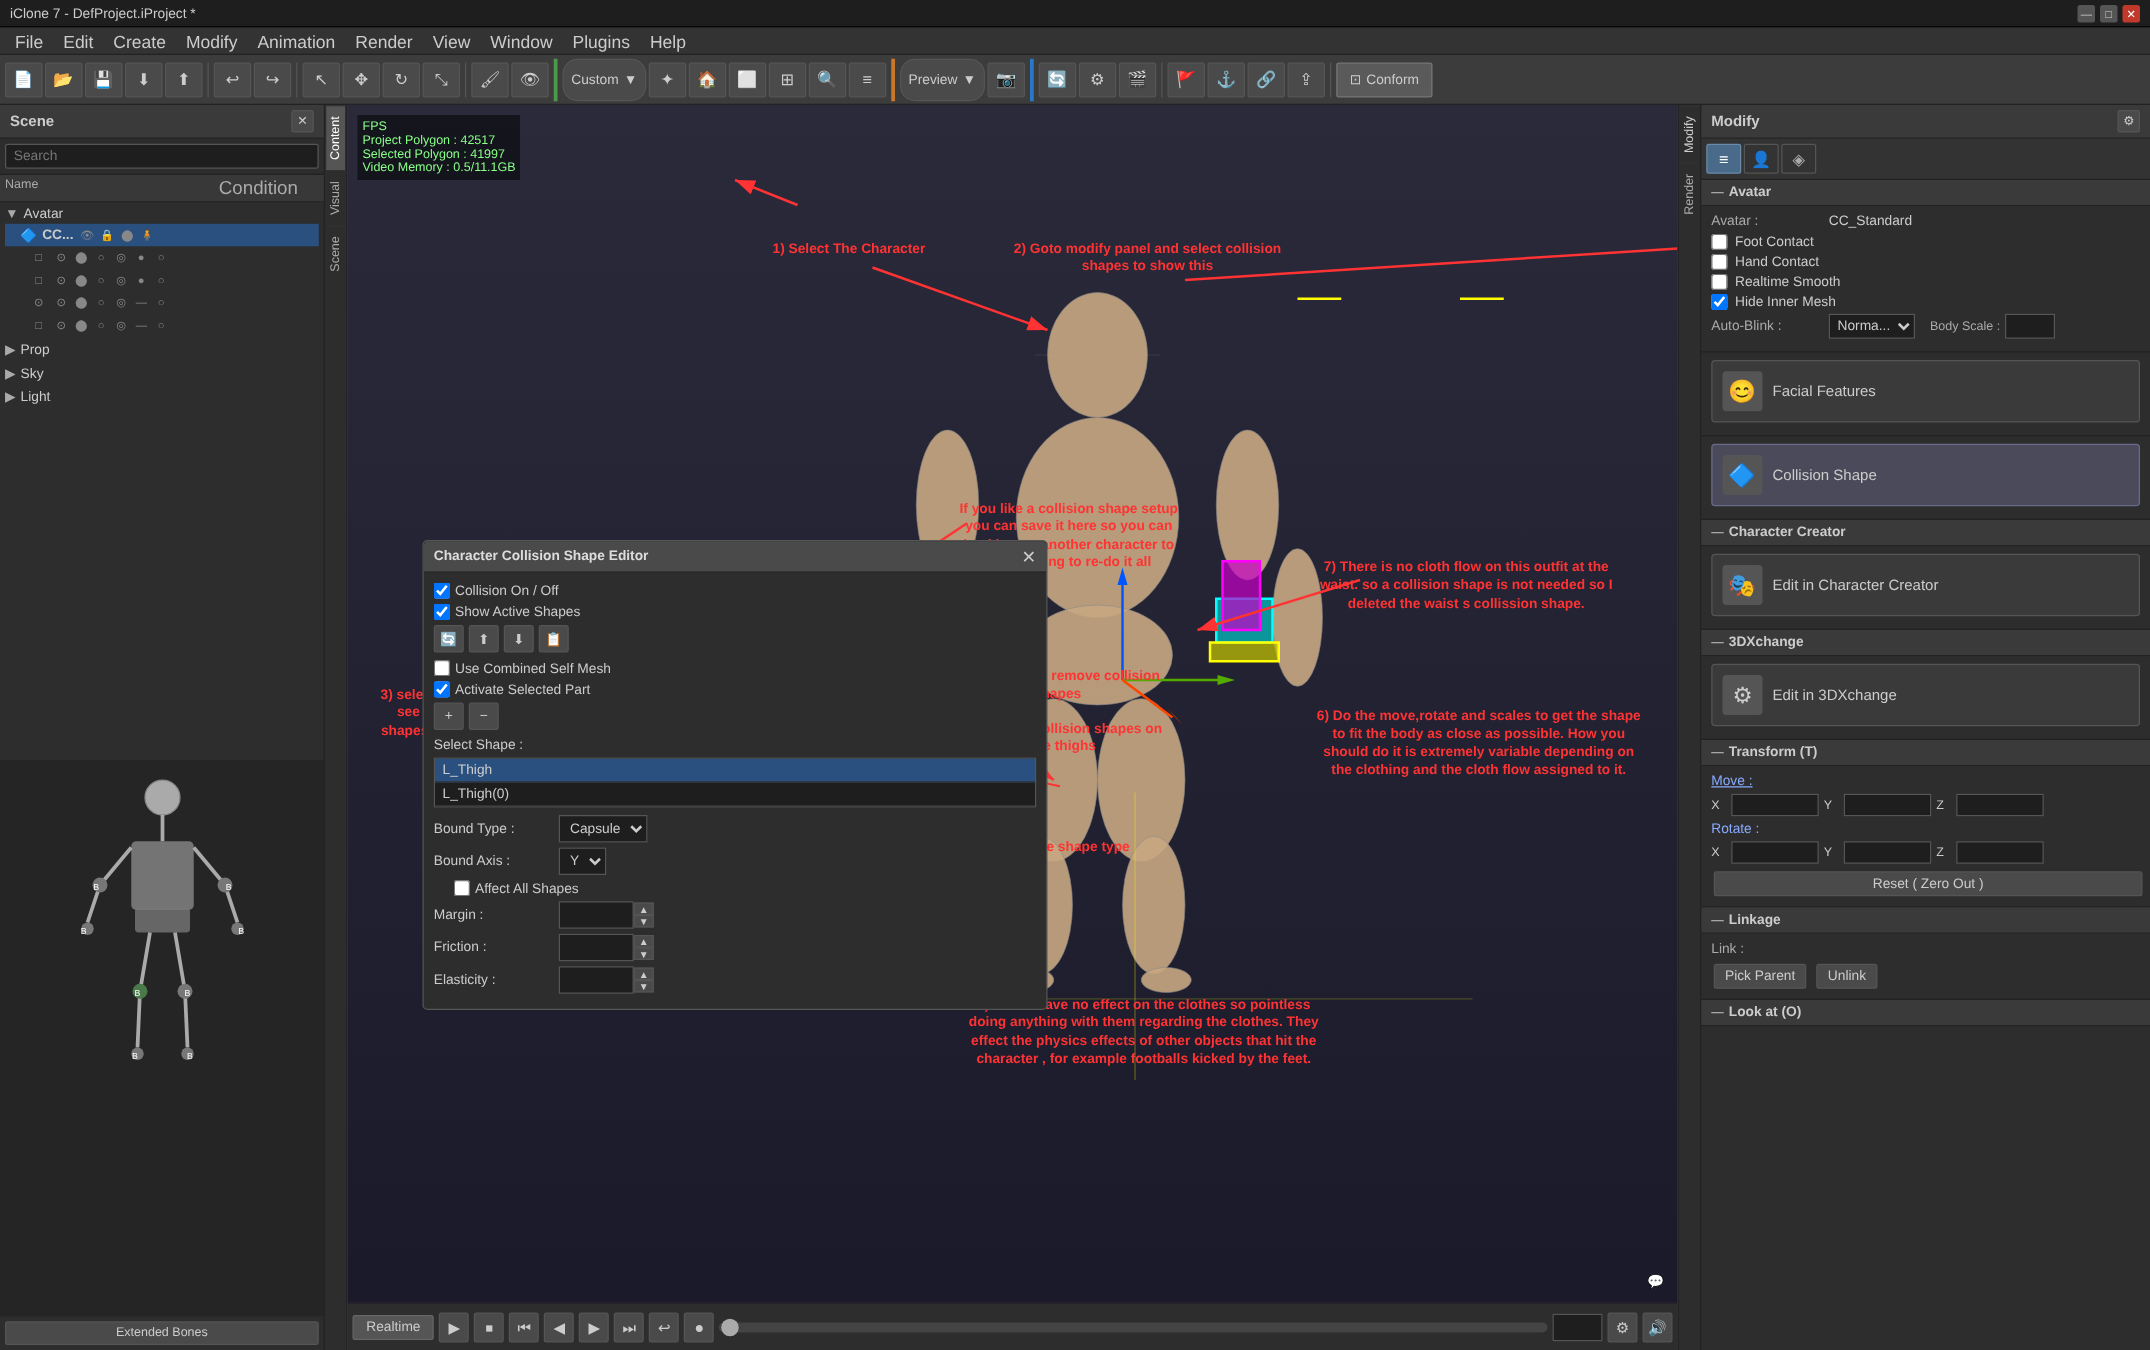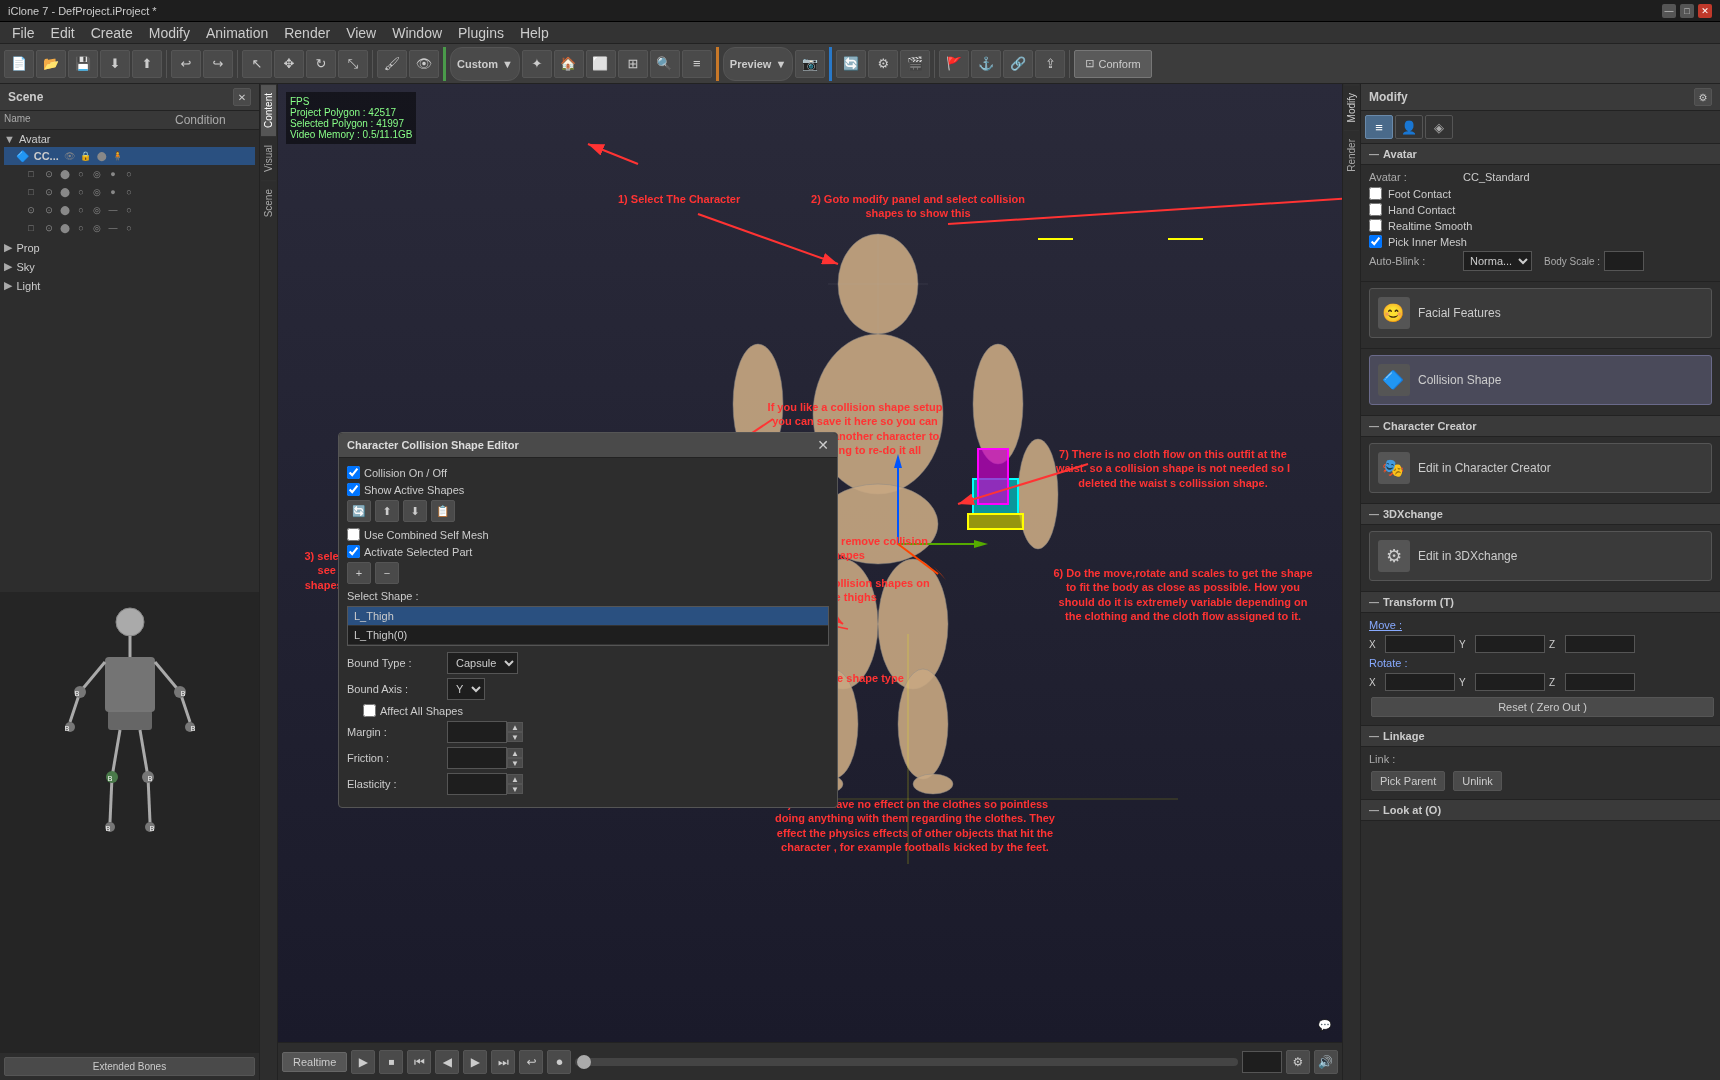--- a/index.html
+++ b/index.html
@@ -15,39 +15,39 @@
     .ctrl-close { background: #c0392b; color: #fff; }
 
     
     #menubar { background: #333; height: 22px; display: flex; align-items: center; padding: 0 4px; border-bottom: 1px solid #222; }
     .menu-item { padding: 2px 8px; color: #ccc; cursor: pointer; font-size: 14px; }
 
     
     #toolbar { background: #3c3c3c; height: 40px; display: flex; align-items: center; padding: 0 4px; border-bottom: 1px solid #222; gap: 2px; }
     .tb-btn { background: #4a4a4a; border: 1px solid #555; color: #ccc; width: 30px; height: 28px; cursor: pointer; display: flex; align-items: center; justify-content: center; font-size: 13px; border-radius: 2px; }
     .tb-sep { width: 1px; height: 28px; background: #555; margin: 0 2px; }
-    .tb-dropdown { background: #4a4a4a; border: 1px solid #555; color: #ccc; height: 28px; padding: 16px 6px; cursor: pointer; font-size: 11px; border-radius: 12px; display: flex; align-items: center; gap: 4px; font-weight: bold; }
+    .tb-dropdown { background: #4a4a4a; border: 1px solid #555; color: #ccc; height: 28px; padding: 16px 6px; cursor: pointer; font-size: 11px; border-radius: 12px; display: flex; align-items: center; gap: 4px; }
     .tb-green-sep { width: 3px; height: 34px; background: #4a9a4a; margin: 0 2px; }
     .tb-orange-sep { width: 3px; height: 34px; background: #c87828; margin: 0 2px; }
     .tb-blue-sep { width: 3px; height: 34px; background: #2878c8; margin: 0 2px; }
     .conform-btn { background: #5a5a5a; border: 1px solid #777; color: #ccc; height: 28px; padding: 0 10px; cursor: pointer; font-size: 11px; border-radius: 2px; display: flex; align-items: center; gap: 4px; }
 
     
     #main { display: flex; height: calc(1080px - 22px - 22px - 40px); }
 
     
     #scene-panel { width: 260px; background: #2d2d2d; border-right: 1px solid #222; display: flex; flex-direction: column; }
     #scene-header { background: #3a3a3a; padding: 4px 8px; display: flex; align-items: center; justify-content: space-between; border-bottom: 1px solid #222; }
     #scene-header .title { font-size: 12px; font-weight: bold; color: #ccc; }
     #search-bar { padding: 4px; border-bottom: 1px solid #222; }
     #search-input { width: 100%; background: #1e1e1e; border: 1px solid #555; color: #ccc; padding: 3px 6px; font-size: 11px; border-radius: 2px; }
     #scene-tree { flex: 1; overflow-y: auto; }
     .tree-header-row { display: flex; padding: 2px 4px; background: #383838; border-bottom: 1px solid #222; }
     .tree-col-name { flex: 1; font-size: 10px; color: #aaa; }
-    .tree-col-cond { width: 80px; font-size: 12px; color: #aaa; }
+    .tree-col-cond { width: 80px; font-size: 15px; color: #aaa; }
     .tree-group { padding: 1px 4px; }
     .tree-group-header { display: flex; align-items: center; padding: 2px 0; cursor: pointer; color: #ccc; font-size: 11px; }
     .tree-arrow { margin-right: 4px; color: #aaa; }
     .tree-row { display: flex; align-items: center; padding: 1px 4px 1px 12px; cursor: pointer; min-height: 18px; }
     .tree-row.selected { background: #2a5080; }
     .tree-icons { display: flex; gap: 2px; margin-left: 4px; }
     .ti { width: 14px; height: 14px; display: inline-flex; align-items: center; justify-content: center; font-size: 9px; color: #888; cursor: pointer; }
     .extended-bones-btn { background: #4a4a4a; border: 1px solid #555; color: #ccc; margin: 4px; padding: 3px 8px; cursor: pointer; font-size: 10px; border-radius: 2px; text-align: center; }
 
     
@@ -206,20 +206,23 @@
   </button>
 </div>
 
 <div id="main">
 
   <div id="scene-panel">
     <div id="scene-header">
       <span class="title">Scene</span>
       <button class="tb-btn" style="width:18px;height:18px;font-size:10px;">✕</button>
     </div>
+    <div id="search-bar">
+      <input id="search-input" type="text" placeholder="Search" style="">
+    </div>
     <div class="tree-header-row">
       <span class="tree-col-name">Name</span>
       <span class="tree-col-cond">Condition</span>
     </div>
     <div id="scene-tree">
       <div class="tree-group">
         <div class="tree-group-header">
           <span class="tree-arrow">▼</span>
           <span>Avatar</span>
         </div>
@@ -595,21 +598,21 @@
       <div class="checkbox-row">
         <input type="checkbox" style="">
         <label>Hand Contact</label>
       </div>
       <div class="checkbox-row">
         <input type="checkbox" style="">
         <label>Realtime Smooth</label>
       </div>
       <div class="checkbox-row">
         <input type="checkbox" checked="" style="">
-        <label>Pick Inner Mesh</label>
+        <label>Hide Inner Mesh</label>
       </div>
       <div class="prop-row">
         <span class="prop-label">Auto-Blink :</span>
         <select class="prop-select">
           <option>Norma...</option>
           <option>Fast</option>
           <option>Slow</option>
         </select>
         <span style="margin-left:8px;font-size:10px;color:#aaa;">Body Scale :</span>
         <input type="text" class="prop-input" style="width: 40px;">

